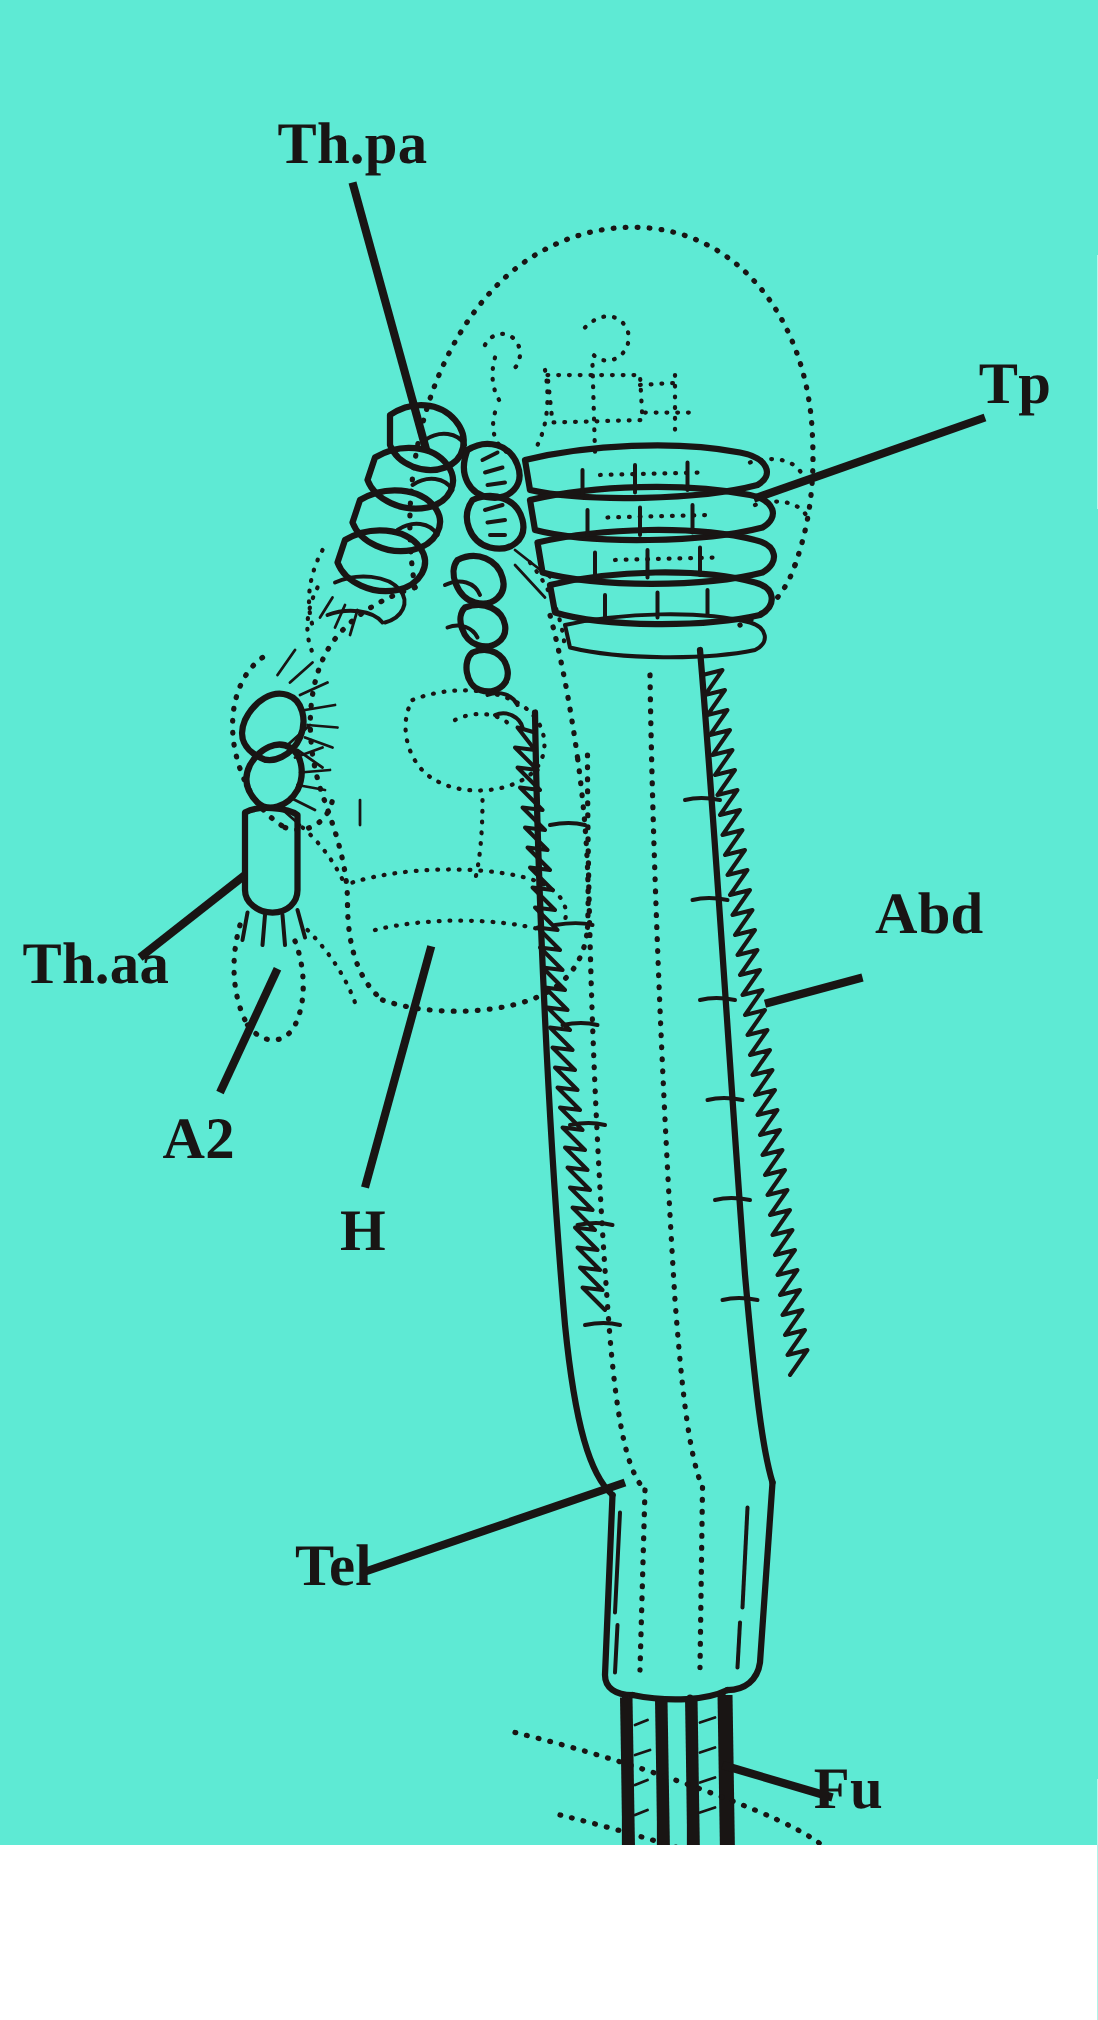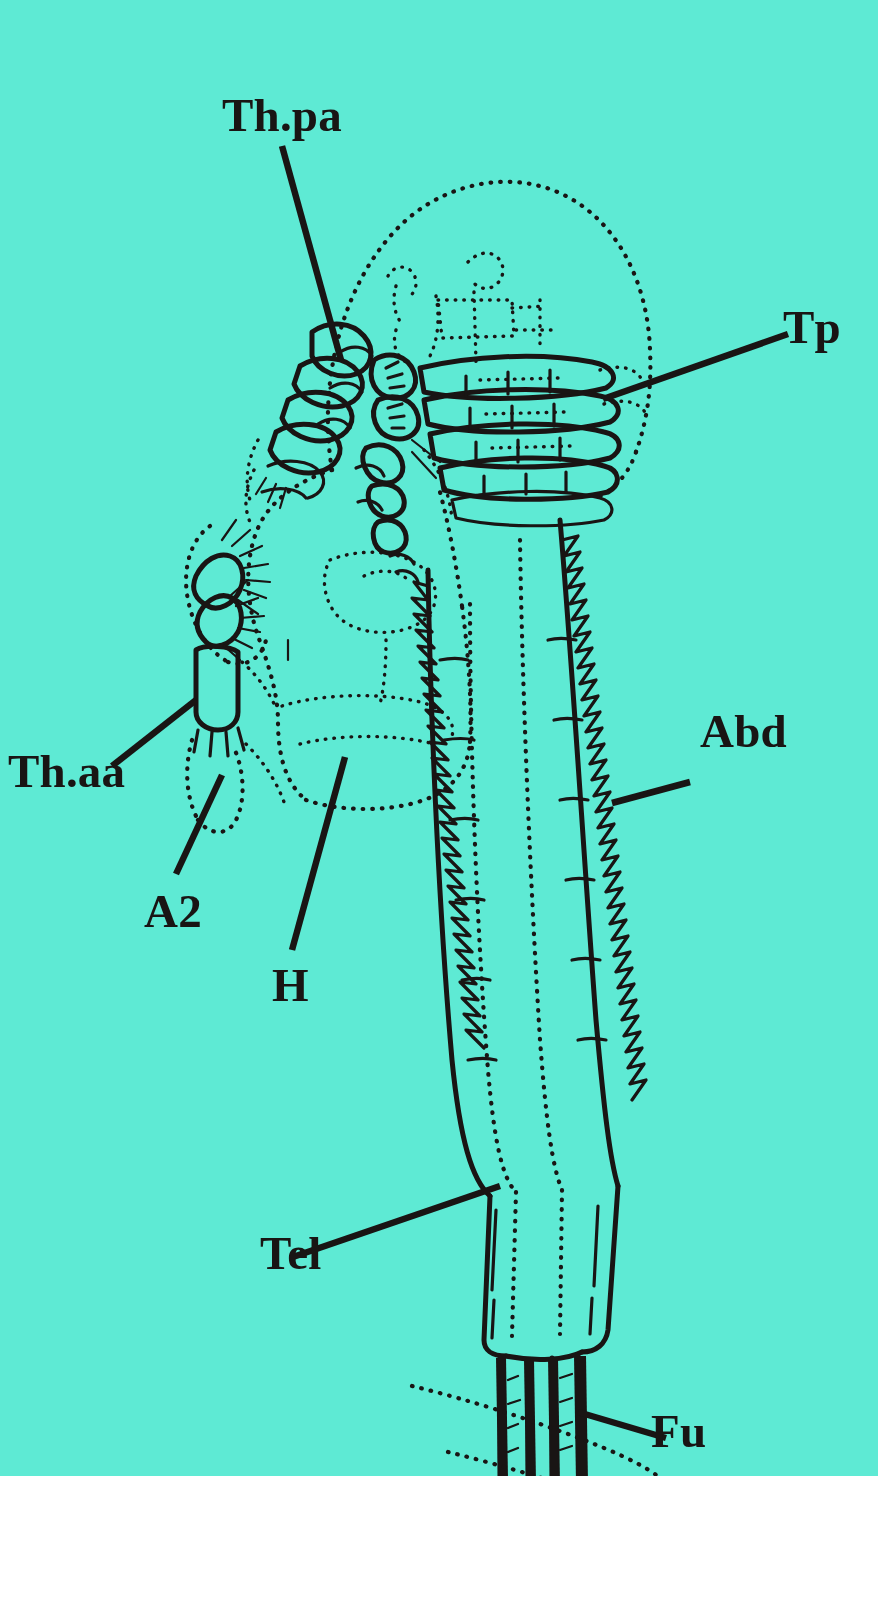--- a/index.html
+++ b/index.html
@@ -265,23 +265,23 @@
         <line x1="112" y1="766" x2="196" y2="700" stroke="#191514" stroke-width="6.5" stroke-linecap="butt"></line>
         <line x1="690" y1="782" x2="612" y2="803" stroke="#191514" stroke-width="6.5" stroke-linecap="butt"></line>
         <line x1="176" y1="874" x2="222" y2="775" stroke="#191514" stroke-width="6.5" stroke-linecap="butt"></line>
         <line x1="292" y1="950" x2="345" y2="757" stroke="#191514" stroke-width="6.5" stroke-linecap="butt"></line>
         <line x1="290" y1="1258" x2="500" y2="1186" stroke="#191514" stroke-width="6.5" stroke-linecap="butt"></line>
         <line x1="666" y1="1438" x2="578" y2="1412" stroke="#191514" stroke-width="6.5" stroke-linecap="butt"></line>
       </g>
     </svg>
 
   <div class="label label-lg" style="left:222px; top:92px;">Th.pa</div>
-  <div class="label label-lg" style="left:783px; top:304px;">Tp</div>
-  <div class="label label-lg" style="left:8px;  top:748px;">Th.aa</div>
+  <div class="label label-lg" style="left:783px; top:284px;">Tp</div>
+  <div class="label label-lg" style="left:18px;  top:748px;">Th.aa</div>
   <div class="label label-lg" style="left:700px; top:708px;">Abd</div>
-  <div class="label label-lg" style="left:144px; top:888px;">A2</div>
+  <div class="label label-lg" style="left:130px; top:888px;">A2</div>
   <div class="label label-lg" style="left:272px; top:962px;">H</div>
-  <div class="label label-lg" style="left:236px; top:1230px;margin-left:24px;">Tel</div>
+  <div class="label label-lg" style="left:236px; top:1230px;">Tel</div>
   <div class="label label-lg" style="left:651px; top:1408px;">Fu</div>
 
   <div id="scale-bar" style="left: 120px; top: 1556px; width: 282px; height: 26px; background: rgb(25, 21, 20);"></div>
 
 </div>
 
 </body></html>

